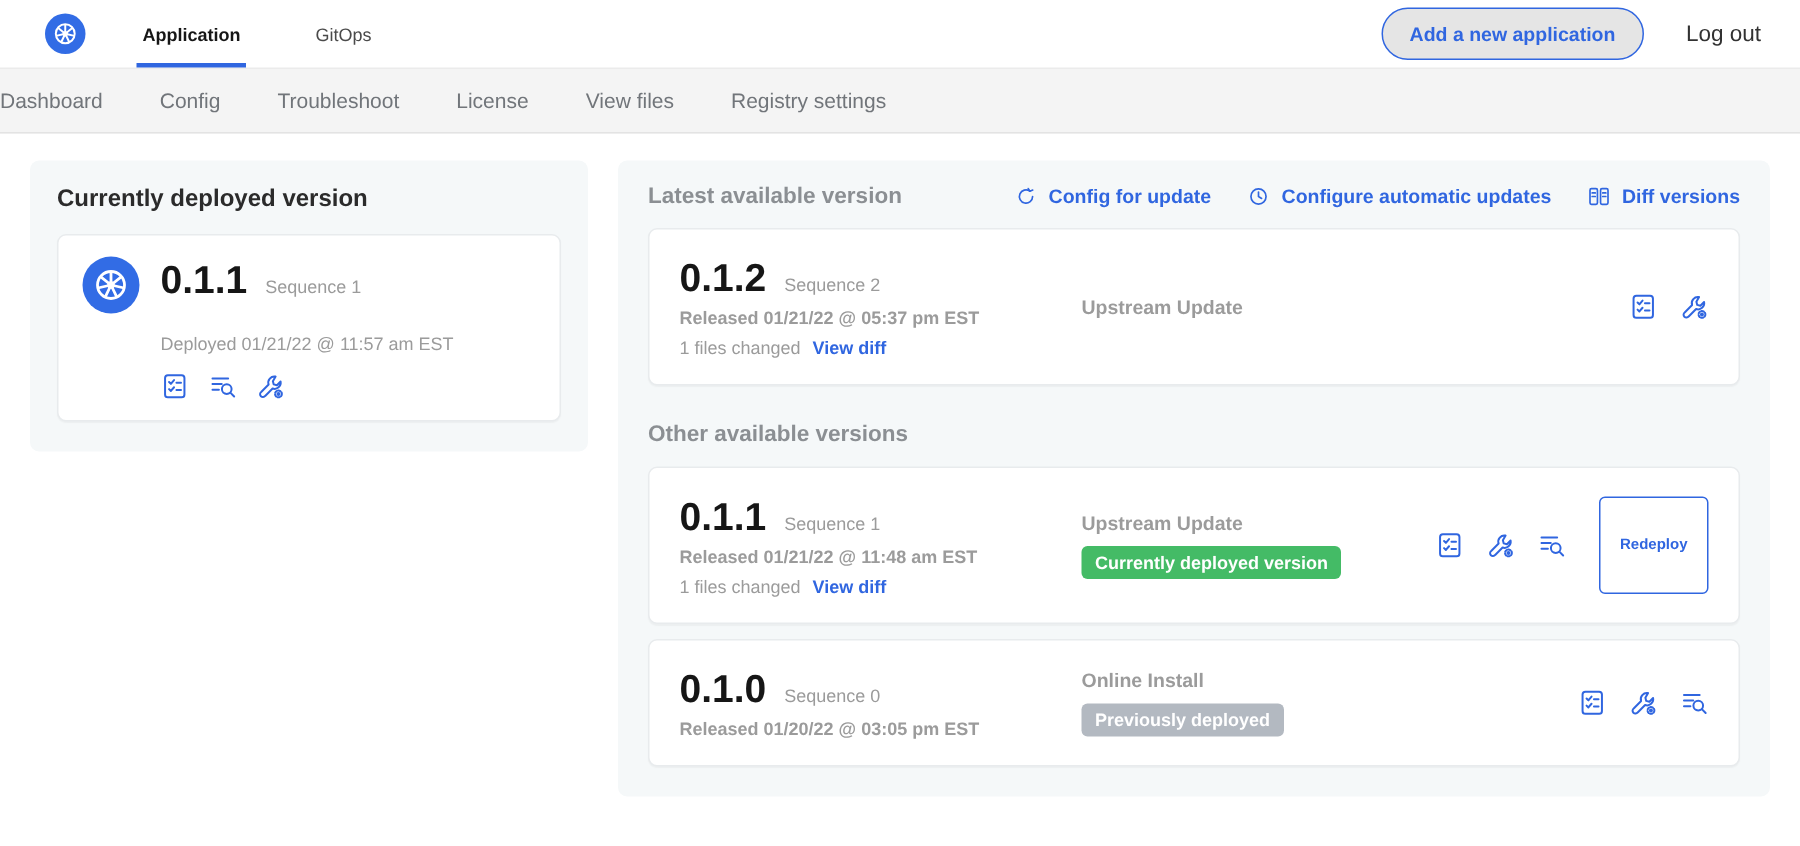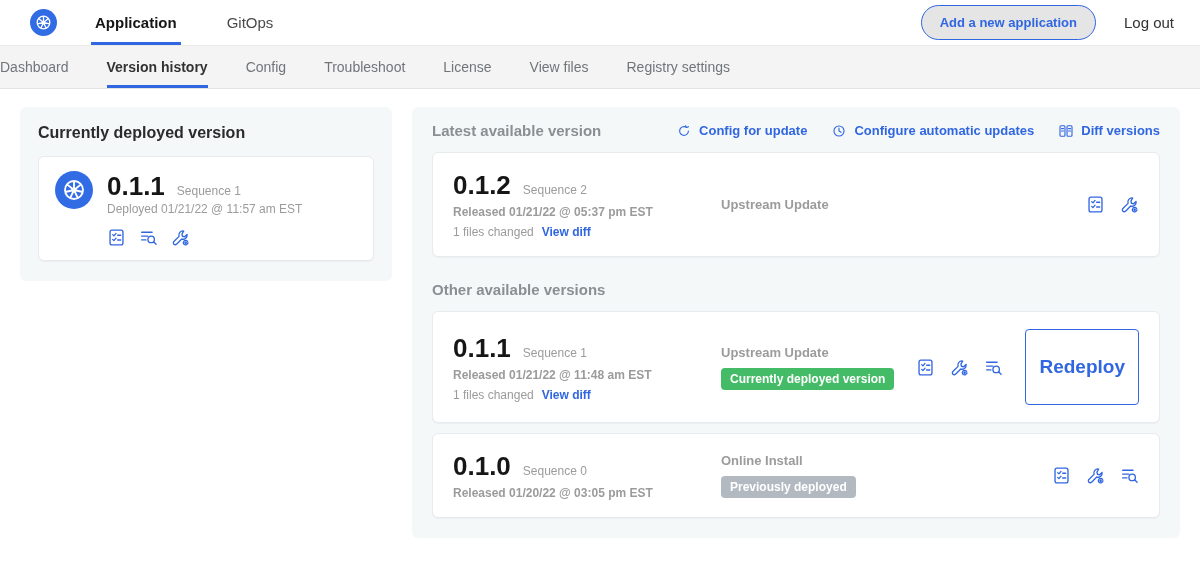--- a/index.html
+++ b/index.html
@@ -29,21 +29,21 @@
     align-self: center; flex: none;
   }
   .logo-circle svg { width: 21px; height: 21px; }
   .logo-circle.md { width: 38px; height: 38px; align-self: flex-start; }
   .logo-circle.md svg { width: 30px; height: 30px; }
 
   .top-tabs { display: flex; margin-left: 34px; }
   .top-tab {
     display: flex; align-items: center;
     padding: 3px 4px 0; margin-right: 42px;
-    font-size: 15px; color: #4a4a4a; cursor: pointer;
+    font-size: 12px; color: #4a4a4a; cursor: pointer;
     border-bottom: 3px solid transparent;
   }
   .top-tab.active { color: #161616; font-weight: 700; border-bottom-color: #3066e0; }
 
   .topbar-right { margin-left: auto; display: flex; align-items: center; gap: 28px; }
   .pill-btn {
     border: 1px solid #3066e0; color: #3066e0; background: #e5e5e5;
     font-weight: 700; font-size: 13px; padding: 9px 18px;
     border-radius: 20px; cursor: pointer; font-family: inherit;
   }
@@ -71,21 +71,21 @@
   .white-card {
     background: #fff; border: 1px solid #e8ebed; border-radius: 6px;
     box-shadow: 0 1px 1px rgba(0,0,0,.04);
   }
   .deployed-card { padding: 14px 16px 13px; }
   .dep-top { display: flex; gap: 14px; }
   .ver-row { display: flex; align-items: baseline; gap: 12px; }
   .ver-num { font-size: 26px; font-weight: 700; color: #161616; }
   .seq { font-size: 12px; color: #9b9b9b; }
   .muted { font-size: 12px; color: #9b9b9b; }
-  .dep-info .muted { margin-top: 0; }
+  .dep-info .muted { margin-top: 20px; }
   .icon-row { display: flex; gap: 13px; margin-top: 12px; }
   .icon-btn { cursor: pointer; display: inline-flex; }
 
   svg.ic {
     width: 19px; height: 19px;
     stroke: #3066e0; fill: none; stroke-width: 1.4;
     stroke-linecap: round; stroke-linejoin: round;
   }
 
   .versions-panel { flex: 1; padding: 15px 20px 20px; }
@@ -109,21 +109,21 @@
   .badge.green { background: #44bb66; }
   .badge.gray  { background: #b3b9c1; }
   .v-right { display: flex; align-items: center; gap: 15px; }
   .deploy-btn {
     background: #3066e0; color: #fff; border: 1px solid #3066e0;
     font-weight: 700; font-size: 14px; padding: 10px 19px; border-radius: 4px;
     cursor: pointer; margin-left: 7px; font-family: inherit;
   }
   .redeploy-btn {
     background: #fff; color: #3066e0; border: 1px solid #3066e0;
-    font-weight: 700; font-size: 19px; padding: 26px 13px; border-radius: 4px;
+    font-weight: 700; font-size: 10px; padding: 26px 13px; border-radius: 4px;
     cursor: pointer; margin-left: 7px; font-family: inherit;
   }
   .other-head { margin: 24px 0 13px; }
   .row-card { margin-top: 10px; }
 </style>
 </head>
 <body>
 
 <header class="topbar">
   <div class="logo-circle">
@@ -145,23 +145,20 @@
   </nav>
   <div class="topbar-right">
     <button class="pill-btn">Add a new application</button>
     <div class="logout">Log out</div>
   </div>
 </header>
 
 <nav class="subnav">
   <div class="subnav-item">
       <span>Dashboard</span>
-    </div>
-  <div class="subnav-item active">
-      <span>Version history</span>
     </div>
   <div class="subnav-item">
       <span>Config</span>
     </div>
   <div class="subnav-item">
       <span>Troubleshoot</span>
     </div>
   <div class="subnav-item">
       <span>License</span>
     </div>

